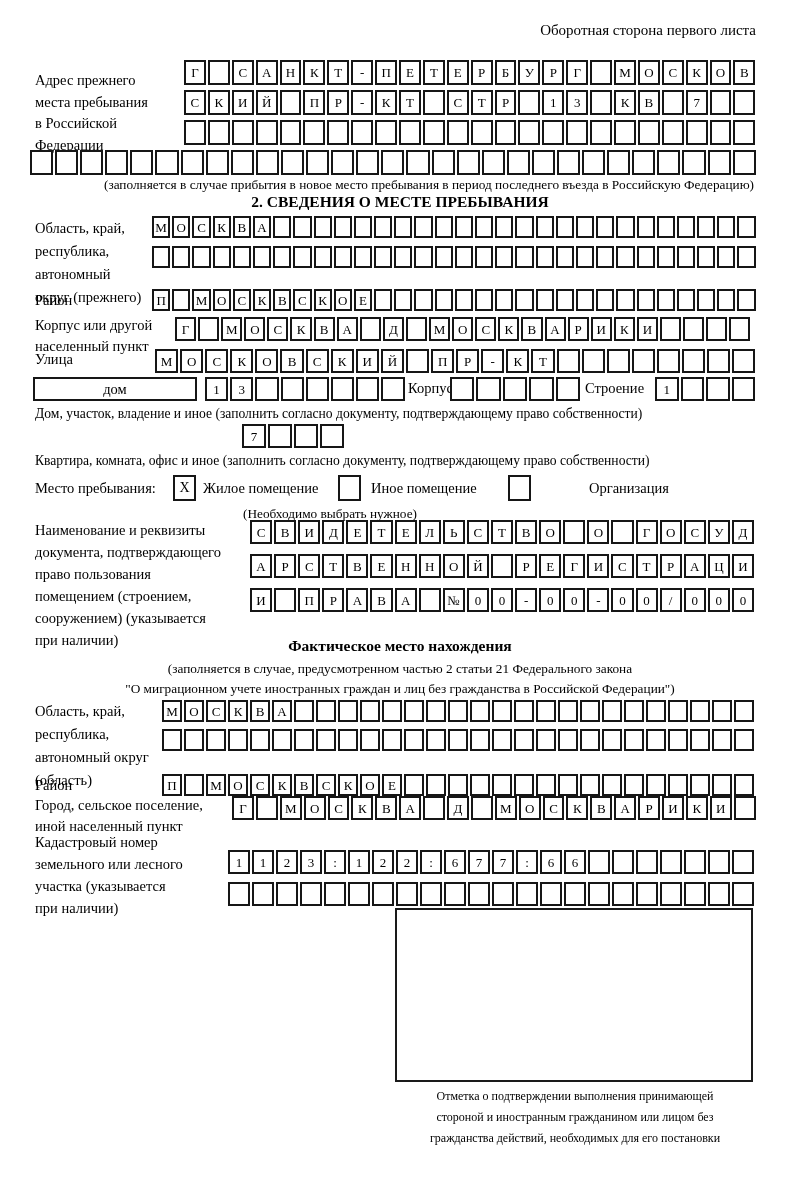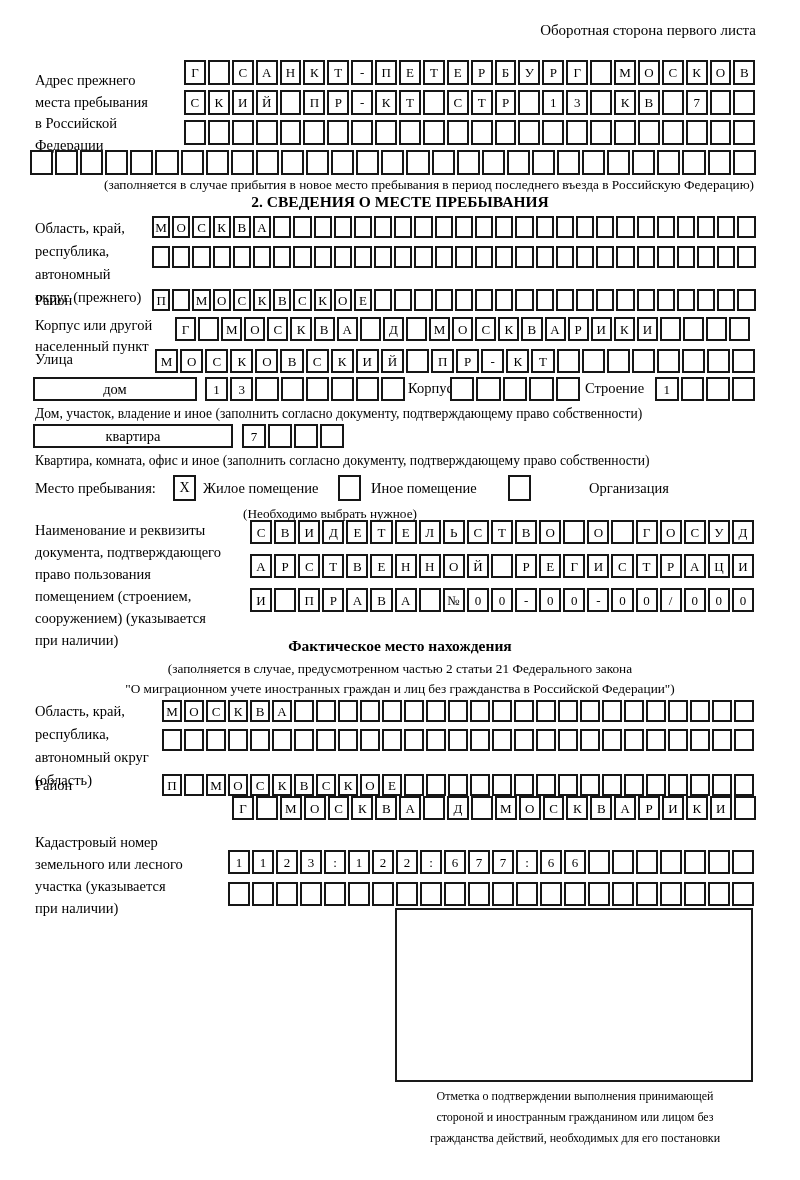--- a/index.html
+++ b/index.html
@@ -353,21 +353,20 @@
     </div>
   <div class="abs lbl" style="left:585px;top:380px;">Строение</div>
   <div class="grid g-stroenie" style="left:655px;top:377px;">
       <span class="cell">1</span>
       <span class="cell"></span>
       <span class="cell"></span>
       <span class="cell"></span>
     </div>
   <div class="abs lbl" style="left:35px;top:406px;font-size:13.6px;">Дом, участок, владение и иное (заполнить согласно документу, подтверждающему право собственности)</div>
 
-  <div class="widebox" style="left:33px;top:424px;width:196px;">квартира</div>
   <div class="grid g-apt" style="left:242px;top:424px;">
       <span class="cell">7</span>
       <span class="cell"></span>
       <span class="cell"></span>
       <span class="cell"></span>
     </div>
   <div class="abs lbl" style="left:35px;top:453px;font-size:13.6px;">Квартира, комната, офис и иное (заполнить согласно документу, подтверждающему право собственности)</div>
 
   <div class="abs lbl" style="left:35px;top:480px;">Место пребывания:</div>
   <span class="cell cb abs" style="left:173px;top:475px;">X</span>
@@ -549,20 +548,24 @@
       <span class="cell"></span>
       <span class="cell"></span>
       <span class="cell"></span>
       <span class="cell"></span>
       <span class="cell"></span>
       <span class="cell"></span>
       <span class="cell"></span>
       <span class="cell"></span>
     </div>
 
+  <div class="abs lines lbl" style="left:35px;top:795px;line-height:21px;">
+    <div>Город, сельское поселение,</div>
+    <div>иной населенный пункт</div>
+  </div>
   <div class="grid g-cityf" style="left:232px;top:796px;">
       <span class="cell">Г</span>
       <span class="cell"></span>
       <span class="cell">М</span>
       <span class="cell">О</span>
       <span class="cell">С</span>
       <span class="cell">К</span>
       <span class="cell">В</span>
       <span class="cell">А</span>
       <span class="cell"></span>

